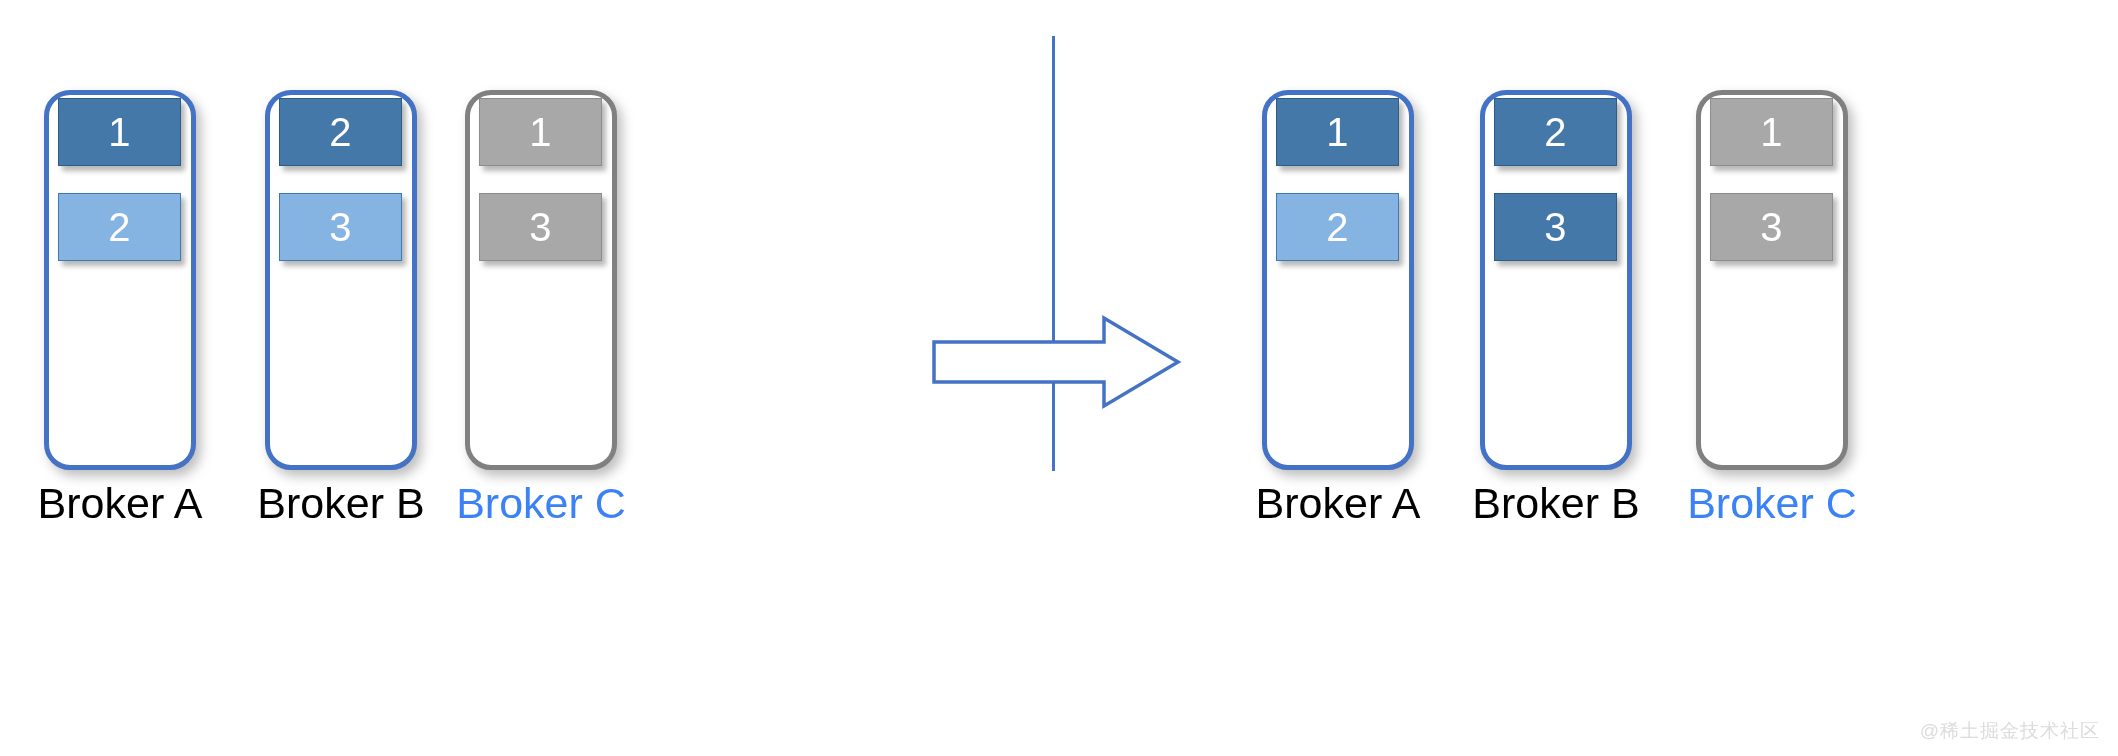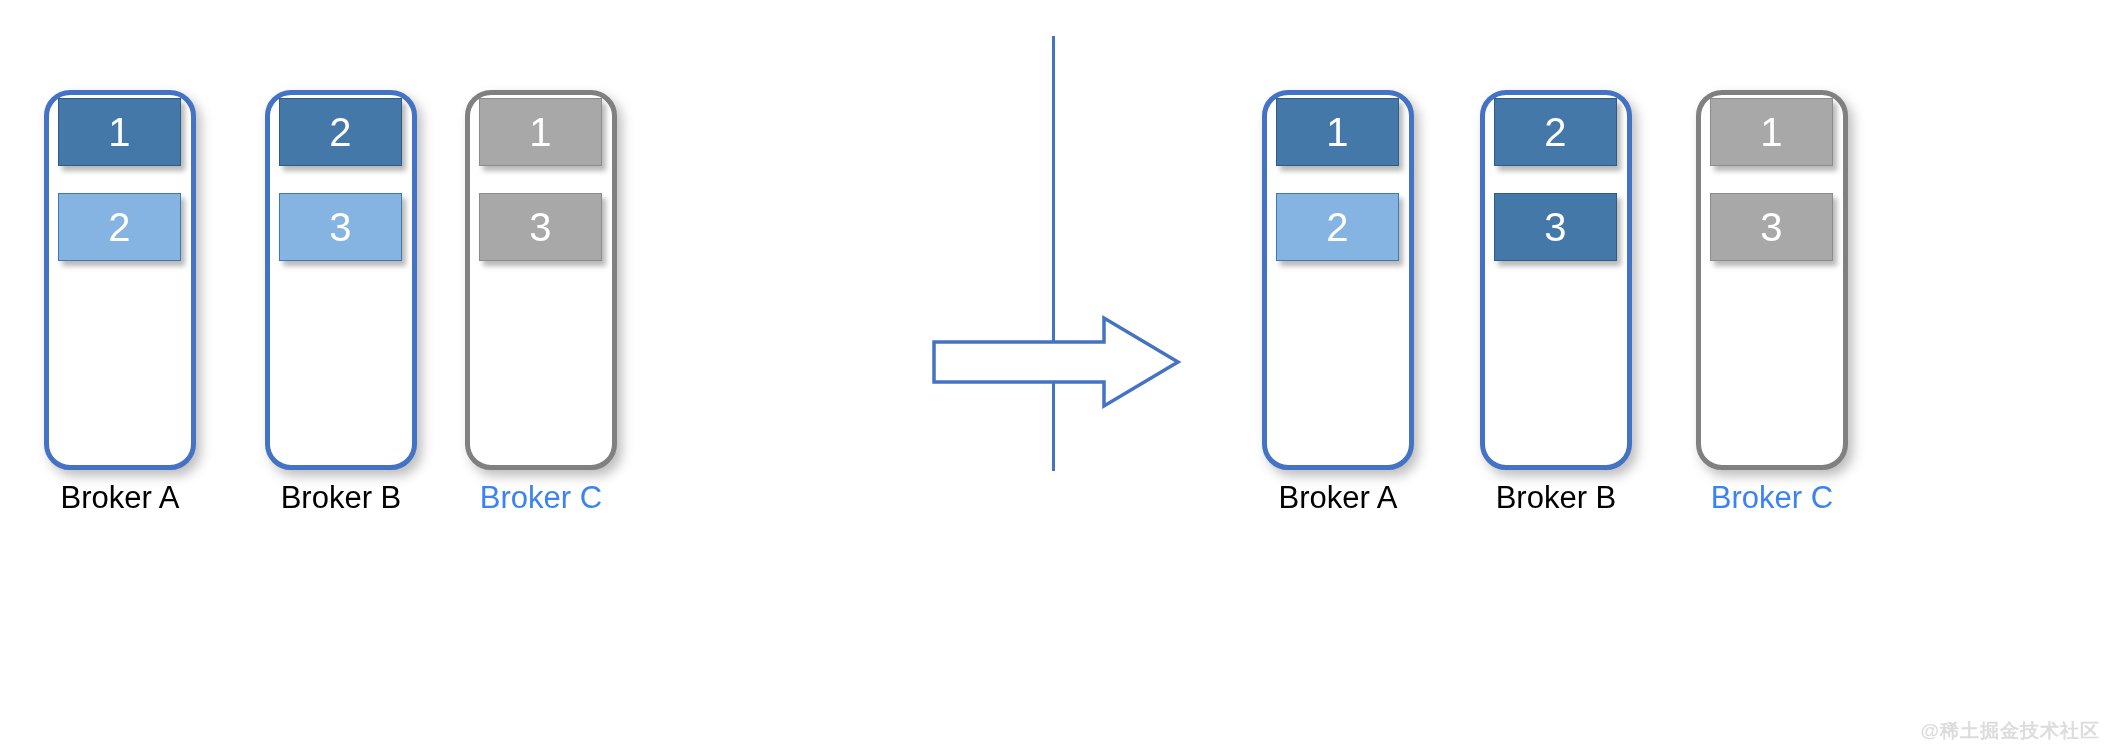--- a/index.html
+++ b/index.html
@@ -67,21 +67,21 @@
 
   .chip.slot0 { top: 8px;  left: 14px; }
   .chip.slot1 { top: 103px; left: 14px; }
 
   .broker-label {
     position: absolute;
     top: 392px;
     left: -24px;
     width: 200px;
     text-align: center;
-    font-size: 31px;
+    font-size: 43px;
     line-height: 1;
     white-space: nowrap;
   }
   .broker-label.on  { color: #000000; }
   .broker-label.off { color: #3b82f6; }
 
   
   .divider {
     position: absolute;
     left: 1052px;
@@ -100,21 +100,20 @@
   }
 
   .watermark {
     position: absolute;
     right: 18px;
     bottom: 12px;
     font-size: 19px;
     color: #DCDCDC;
     letter-spacing: 1px;
     white-space: nowrap;
-    font-weight: bold;
   }
 </style>
 </head>
 <body>
 
 <div class="stage">
 
   <div>
 
     <div class="broker" style="left:44px; top:90px;">

